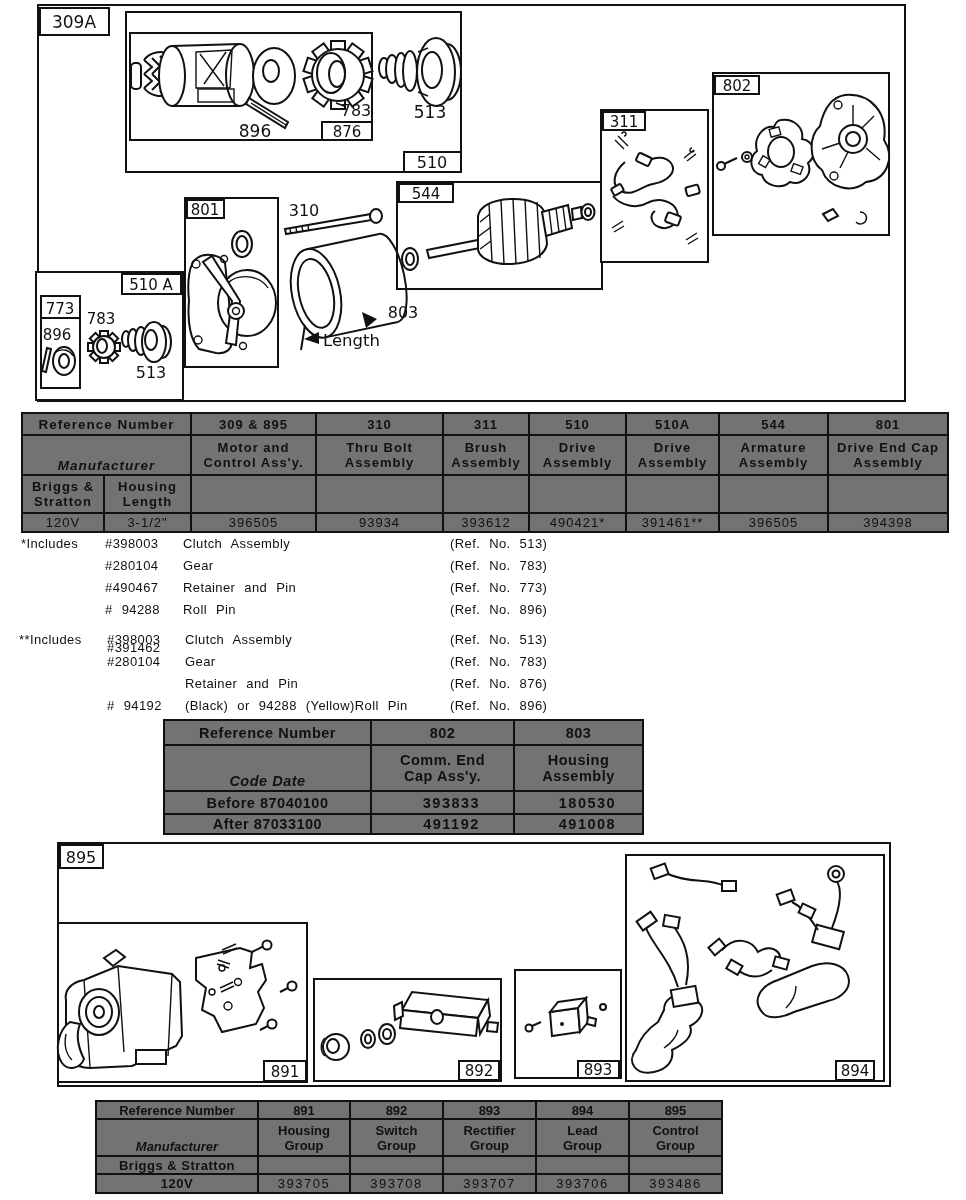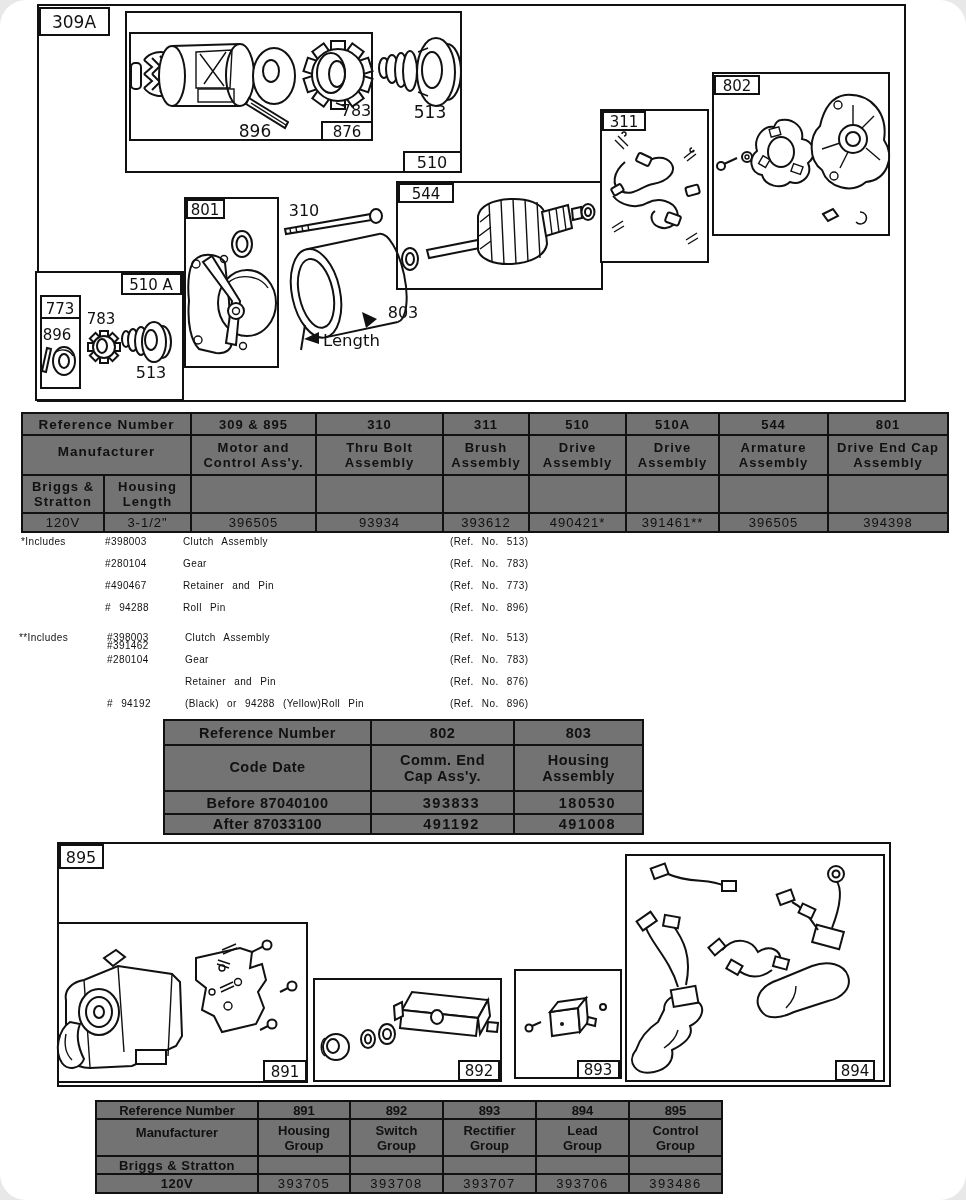--- a/index.html
+++ b/index.html
@@ -1,44 +1,43 @@
 <!DOCTYPE html>
 <html><head>
 <meta charset="utf-8">
 <style>
   html,body{margin:0;padding:0;background:#e8e8e8;}
   .page{
     position:relative;width:966px;height:1200px;background:#ffffff;
     font-family:"Liberation Sans","DejaVu Sans",sans-serif;color:#111;
     overflow:hidden;
-    border-radius:26px;
   }
   svg text{font-family:"DejaVu Sans","Liberation Sans",sans-serif;fill:#111;}
   .ln{fill:none;stroke:#111;stroke-width:2;}
   .lnf{fill:#ffffff;stroke:#111;stroke-width:2;}
   .lnt{fill:none;stroke:#111;stroke-width:1.4;}
   .fill{fill:#111;stroke:none;}
   
   table{border-collapse:collapse;table-layout:fixed;position:absolute;background:#737373;}
   td{border:2px solid #111;padding:0 2px;text-align:center;vertical-align:middle;
      font-size:13px;font-weight:bold;overflow:hidden;white-space:nowrap;}
   .t-main{left:21px;top:412px;width:926px;}
   .t-main td{letter-spacing:1px;}
   .refnum{font-size:13.5px;}
-  .vbottom{vertical-align:bottom;padding-bottom:15px;}
+  .vbottom{vertical-align:bottom;padding-bottom:1px;font-style:italic;}
   .val{font-weight:normal;letter-spacing:2.5px;font-size:13px;}
   .t-code{left:163px;top:719px;width:479px;}
   .t-code td{font-size:14.5px;letter-spacing:0.5px;}
   .t-code .val{font-weight:bold;letter-spacing:1.5px;font-size:14.5px;padding-left:20px;}
   .t-grp{left:95px;top:1100px;width:626px;}
   .t-grp td{font-size:13px;}
   .t-grp .plain{font-weight:bold;letter-spacing:0.5px;}
   .t-grp .val{font-weight:normal;letter-spacing:1.5px;}
   
-  .fn{position:absolute;font-size:10px;letter-spacing:0.4px;word-spacing:5px;white-space:nowrap;text-align:center;}
+  .fn{position:absolute;font-size:13px;letter-spacing:0.4px;word-spacing:5px;white-space:nowrap;text-align:center;}
 </style>
 </head>
 <body>
 
 <div class="page">
 
   <svg style="position:absolute;left:0;top:0" width="966" height="410" viewBox="0 0 966 410">
 
     <rect class="ln" x="38" y="5" width="867" height="396" stroke-width="2.6"></rect>
     <rect class="lnf" x="40" y="8" width="69" height="27"></rect>

